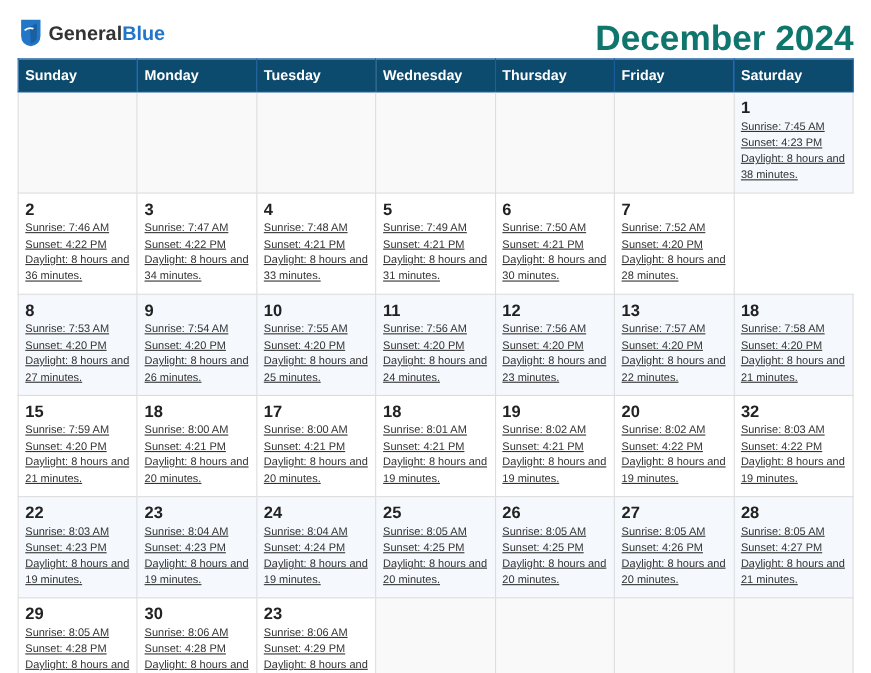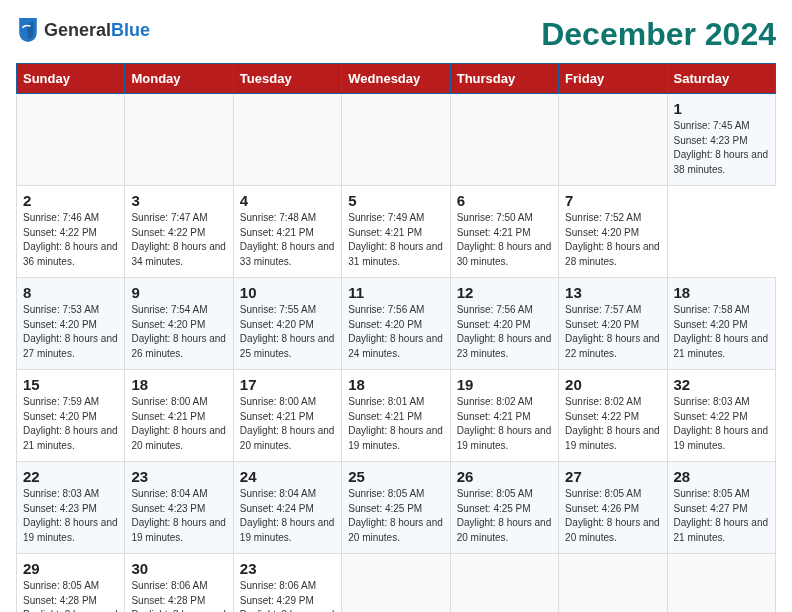--- a/index.html
+++ b/index.html
@@ -7,21 +7,20 @@
       font-family: Arial, sans-serif;
       background: #fff;
       width: 792px;
       min-height: 612px;
       padding: 16px;
     }
     .header-area {
       display: flex;
       justify-content: space-between;
       align-items: flex-start;
-      margin-bottom: 10px;
     }
     .logo {
       display: flex;
       align-items: center;
       gap: 4px;
     }
     .logo-text-general {
       font-size: 18px;
       font-weight: bold;
       color: #333;
@@ -47,21 +46,21 @@
     }
     .location-title {
       font-size: 15px;
       color: #555;
     }
     table {
       width: 100%;
       border-collapse: collapse;
     }
     thead tr th {
-      background-color: #b91c1c;
+      background-color: #0c4a6e;
       color: #fff;
       font-size: 13px;
       font-weight: bold;
       padding: 7px 6px;
       text-align: left;
       border: 1px solid #1a5fa0;
     }
     tbody tr td {
       vertical-align: top;
       padding: 6px 6px 8px 6px;
@@ -82,20 +81,21 @@
       font-size: 15px;
       font-weight: bold;
       color: #222;
       display: block;
       margin-bottom: 2px;
     }
     .day-info {
       font-size: 10px;
       color: #333;
       line-height: 1.45;
+      text-decoration: underline;
     }
     td.empty {
       background: #f9f9f9 !important;
     }
   </style>
 </head>
 <body>
 
 <div class="header-area">
   <div class="logo">

